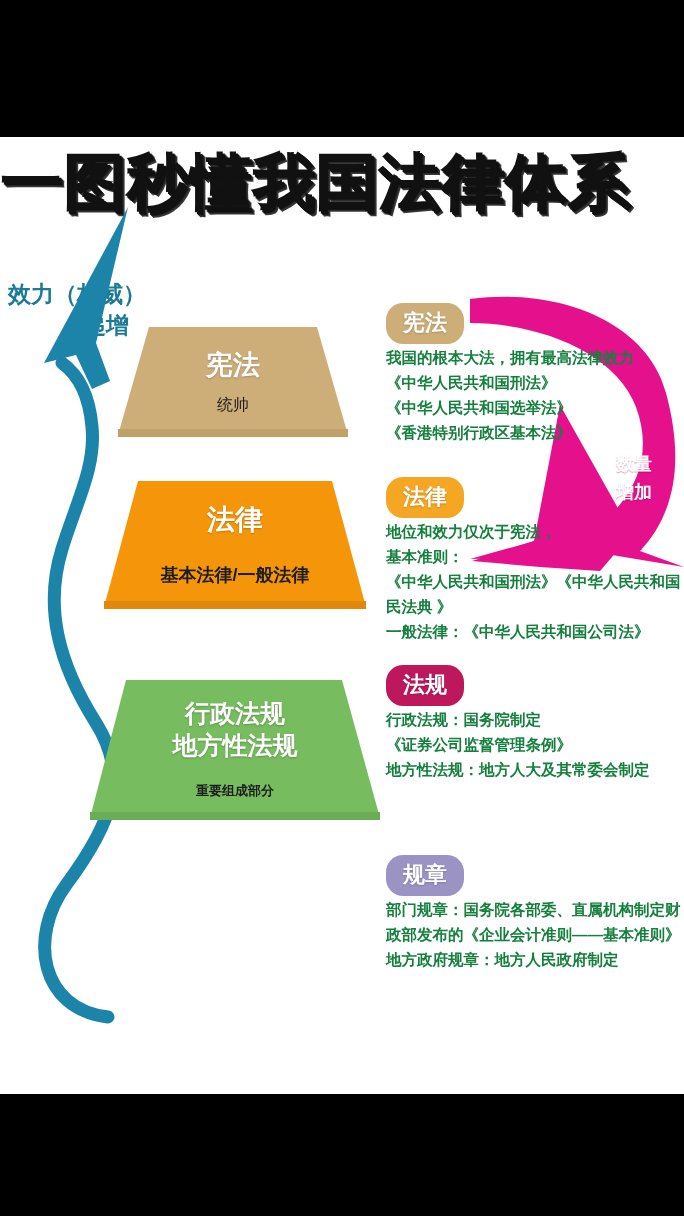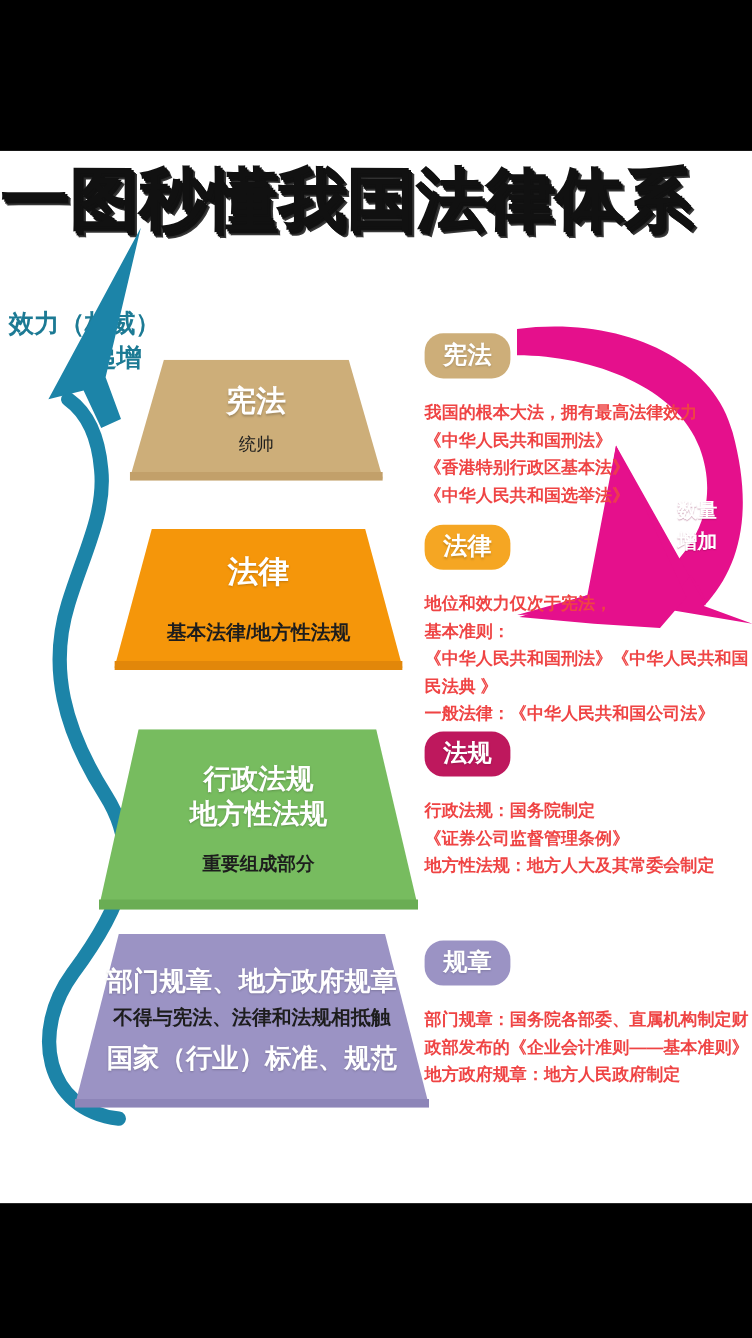--- a/index.html
+++ b/index.html
@@ -135,29 +135,29 @@
   }
   .tier .sub {
     color: #1d1d1d;
     font-weight: bold;
     font-size: 17px;
     line-height: 24px;
   }
 
   #tier-xianfa   { left: 118px; top: 190px; width: 230px; height: 110px; }
   #tier-falv     { left: 104px; top: 344px; width: 262px; height: 128px; }
-  #tier-fagui    { left:  90px; top: 526px; width: 290px; height: 164px; text-decoration: underline; }
+  #tier-fagui    { left:  90px; top: 543px; width: 290px; height: 140px; text-decoration: underline; }
   #tier-guizhang { left:  68px; top: 712px; width: 322px; height: 158px; }
 
   #tier-xianfa .big { font-size: 27px; }
   #tier-xianfa .sub { margin-top: 11px; font-size: 16px; font-weight: normal; }
   #tier-falv .big   { font-size: 28px; }
   #tier-falv .sub   { margin-top: 26px; font-size: 18px; }
   #tier-fagui .big  { font-size: 25px; line-height: 32px; }
-  #tier-fagui .sub  { margin-top: 18px; font-size: 17px; text-align: right; }
+  #tier-fagui .sub  { margin-top: 18px; font-size: 13px; text-align: right; }
 
   #tier-guizhang .labels { justify-content: center; }
   #tier-guizhang .g1 {
     color: #ffffff; font-weight: bold; font-size: 24px; line-height: 32px;
     text-shadow: 0 1px 2px rgba(0,0,0,.20);
   }
   #tier-guizhang .g2 {
     color: #1d1d1d; font-weight: bold; font-size: 18px; line-height: 28px;
     margin-top: 2px;
   }
@@ -183,22 +183,22 @@
     display: inline-block;
     color: #ffffff;
     font-weight: bold;
     font-size: 22px;
     line-height: 22px;
     padding: 9px 17px 10px 17px;
     border-radius: 17px;
     text-shadow: 0 1px 2px rgba(0,0,0,.18);
   }
   .body {
-    margin-top: 19px;
-    color: #ef4444;
+    margin-top: 1px;
+    color: #15803d;
     font-size: 15.5px;
     line-height: 25px;
     font-weight: bold;
   }
   .body .line { display: block; white-space: normal; }
 </style>
 </head>
 <body>
 
 <div id="stage">
@@ -250,55 +250,44 @@
       </div>
     </div>
 
     <div id="tier-falv" class="tier">
       <svg class="shape" viewBox="0 0 262 128" preserveAspectRatio="none">
         <polygon points="34,0 228,0 262,126 0,126" fill="#f5960a"></polygon>
         <polygon points="0,120 262,120 262,128 0,128" fill="#e2870a"></polygon>
       </svg>
       <div class="labels">
         <div class="big">法律</div>
-        <div class="sub">基本法律/地方性法规</div>
+        <div class="sub">基本法律/一般法律</div>
       </div>
     </div>
 
     <div id="tier-fagui" class="tier">
       <svg class="shape" viewBox="0 0 290 140" preserveAspectRatio="none">
         <polygon points="36,0 252,0 290,138 0,138" fill="#77bc5f"></polygon>
         <polygon points="0,132 290,132 290,140 0,140" fill="#6aad54"></polygon>
       </svg>
       <div class="labels">
         <div class="big">行政法规</div>
         <div class="big">地方性法规</div>
         <div class="sub">重要组成部分</div>
       </div>
     </div>
 
-    <div id="tier-guizhang" class="tier">
-      <svg class="shape" viewBox="0 0 322 158" preserveAspectRatio="none">
-        <polygon points="40,0 282,0 322,156 0,156" fill="#9b93c4"></polygon>
-        <polygon points="0,150 322,150 322,158 0,158" fill="#8d85b8"></polygon>
-      </svg>
-      <div class="labels">
-        <div class="g1">部门规章、地方政府规章</div>
-        <div class="g2">不得与宪法、法律和法规相抵触</div>
-        <div class="g3">国家（行业）标准、规范</div>
-      </div>
-    </div>
 
     <div id="sec-xianfa" class="section">
       <span class="badge" style="background:#cdae79">宪法</span>
       <div class="body">
         <span class="line">我国的根本大法，拥有最高法律效力</span>
         <span class="line">《中华人民共和国刑法》</span>
+        <span class="line">《中华人民共和国选举法》</span>
         <span class="line">《香港特别行政区基本法》</span>
-        <span class="line">《中华人民共和国选举法》</span>
       </div>
     </div>
 
     <div id="sec-falv" class="section">
       <span class="badge" style="background:#f5a623">法律</span>
       <div class="body">
         <span class="line">地位和效力仅次于宪法，</span>
         <span class="line">基本准则：</span>
         <span class="line">《中华人民共和国刑法》《中华人民共和国民法典 》</span>
         <span class="line">一般法律：《中华人民共和国公司法》</span>

